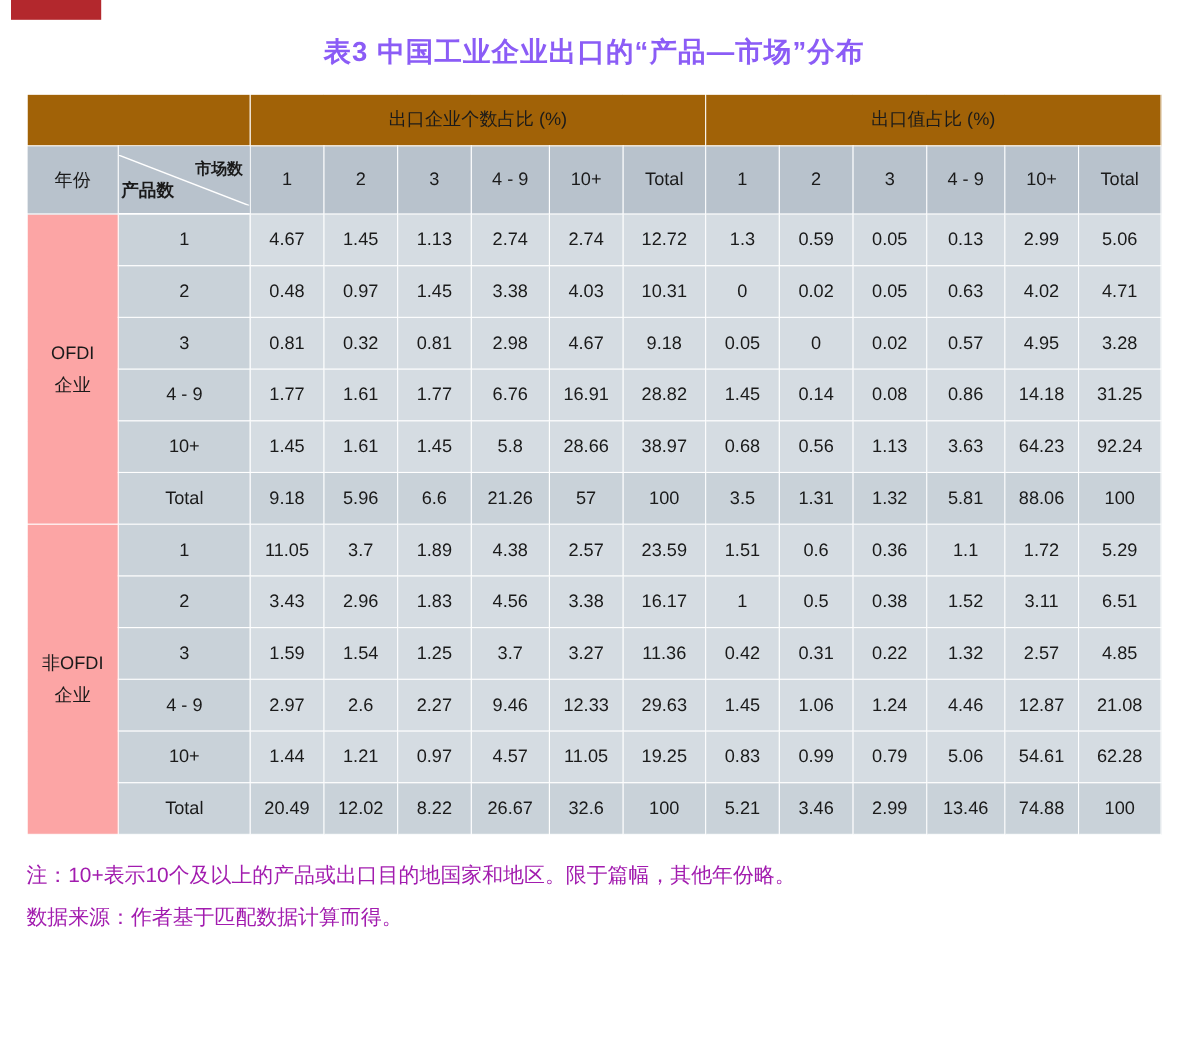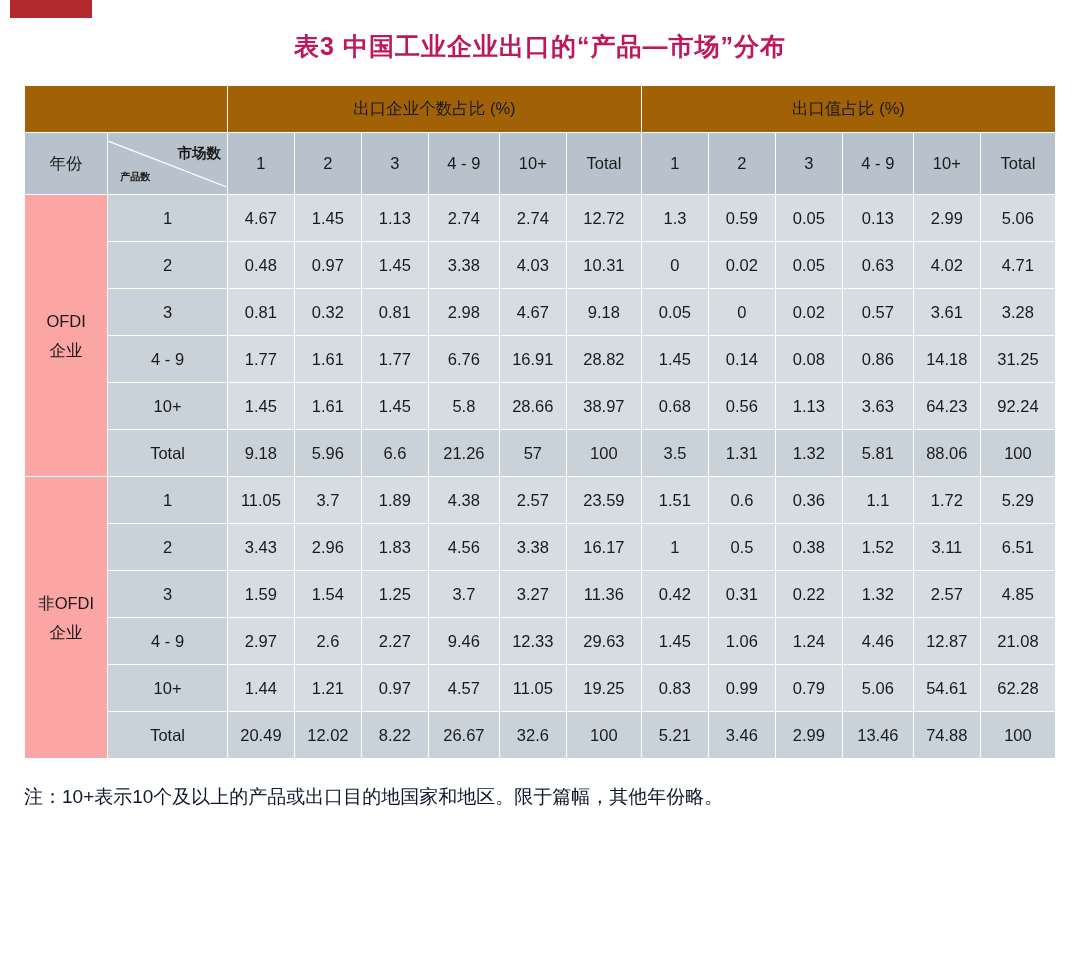--- a/index.html
+++ b/index.html
@@ -24,21 +24,21 @@
     background: #b3282d;
   }
   .page {
     padding: 0 24px;
     box-sizing: border-box;
   }
   .title {
     text-align: center;
     font-size: 25px;
     font-weight: bold;
-    color: #be185d;
+    color: #8b5cf6;
     letter-spacing: 1px;
     margin: 30px 0 22px 0;
     font-family: "Liberation Sans", sans-serif;
   }
   table.main {
     border-collapse: collapse;
     width: 1032px;
     margin: 0 auto;
     table-layout: fixed;
   }
@@ -101,30 +101,30 @@
   .corner-inner .tr {
     position: absolute;
     top: 3px;
     right: 6px;
     font-size: 14.5px;
     font-weight: bold;
   }
   .corner-inner .bl {
     position: absolute;
     bottom: 3px;
-    left: 12px;
-    font-size: 10px;
+    left: 2px;
+    font-size: 16px;
     font-weight: bold;
   }
   .notes {
     margin: 20px auto 0 auto;
     width: 1032px;
     font-size: 19px;
     line-height: 1.9;
-    color: #0f172a;
+    color: #a21caf;
   }
   .notes div {
     margin-bottom: 2px;
   }
 </style>
 </head>
 <body>
 
 <div class="corner-mark"></div>
 
@@ -221,21 +221,21 @@
         <td class="cell-light">0.81</td>
         <td class="cell-light">0.32</td>
         <td class="cell-light">0.81</td>
         <td class="cell-light">2.98</td>
         <td class="cell-light">4.67</td>
         <td class="cell-light">9.18</td>
         <td class="cell-light">0.05</td>
         <td class="cell-light">0</td>
         <td class="cell-light">0.02</td>
         <td class="cell-light">0.57</td>
-        <td class="cell-light">3.61</td>
+        <td class="cell-light">4.95</td>
         <td class="cell-light">3.28</td>
       </tr>
       <tr>
         <td class="rowlabel">4 - 9</td>
         <td class="cell-light">1.77</td>
         <td class="cell-light">1.61</td>
         <td class="cell-light">1.77</td>
         <td class="cell-light">6.76</td>
         <td class="cell-light">16.91</td>
         <td class="cell-light">28.82</td>
@@ -369,15 +369,16 @@
         <td>2.99</td>
         <td>13.46</td>
         <td>74.88</td>
         <td>100</td>
       </tr>
     </tbody>
   </table>
 
   <div class="notes">
     <div>注：10+表示10个及以上的产品或出口目的地国家和地区。限于篇幅，其他年份略。</div>
+    <div>数据来源：作者基于匹配数据计算而得。</div>
   </div>
 
 </div>
 
 </body></html>

